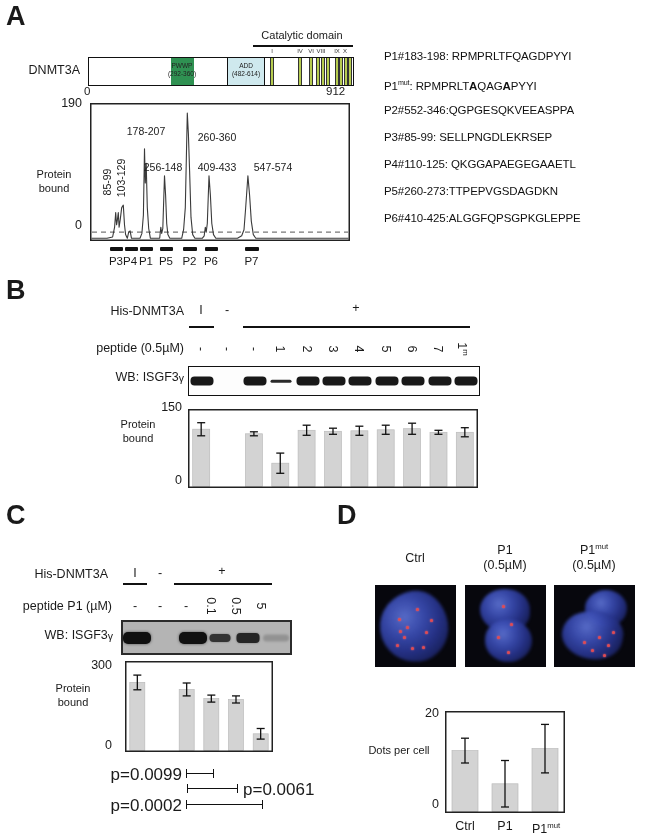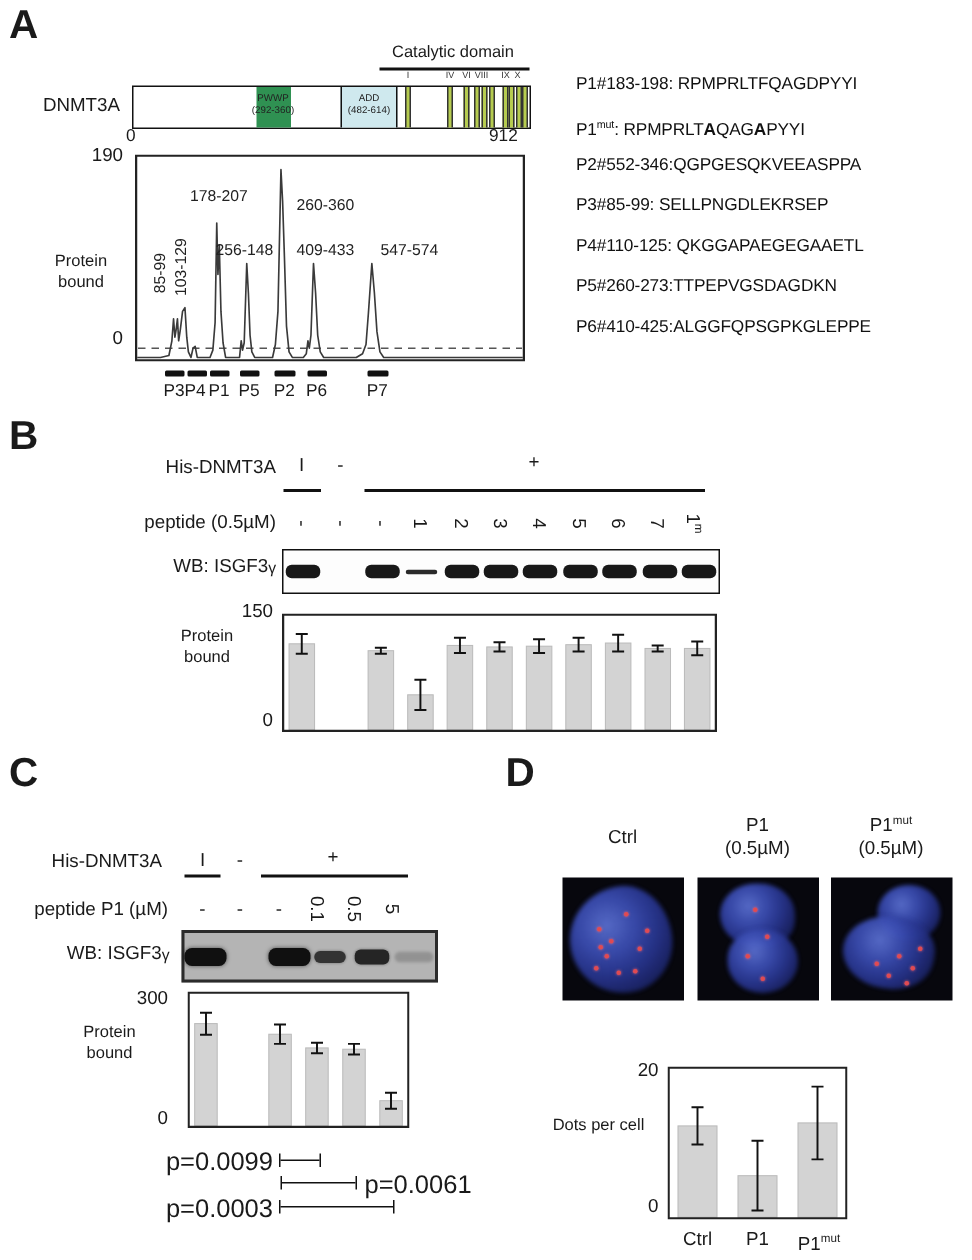--- a/index.html
+++ b/index.html
@@ -266,21 +266,21 @@
       <line x1="131.66666666666669" x2="139.66666666666669" y1="67.5" y2="67.5" stroke="#111" stroke-width="1.3"></line>
       <line x1="131.66666666666669" x2="139.66666666666669" y1="78.1" y2="78.1" stroke="#111" stroke-width="1.3"></line>
       <line x1="135.66666666666669" x2="135.66666666666669" y1="67.5" y2="78.1" stroke="#111" stroke-width="1.3"></line>
       <rect x="0.75" y="0.75" width="146.5" height="89.5" fill="none" stroke="#222" stroke-width="1.5"></rect>
     </svg>
 
   <div class="abs pval r" style="left:90px;top:765px;width:92px">p=0.0099</div>
   <div class="bracket" style="left:186px;top:769px;width:26px"></div>
   <div class="bracket" style="left:187px;top:784px;width:49px"></div>
   <div class="abs pval" style="left:243px;top:780px;width:100px">p=0.0061</div>
-  <div class="abs pval r" style="left:90px;top:796px;width:92px">p=0.0003</div>
+  <div class="abs pval r" style="left:90px;top:796px;width:92px">p=0.0002</div>
   <div class="bracket" style="left:186px;top:800px;width:75px"></div>
 
   <div class="abs panel-letter" style="left:337px;top:501px">D</div>
 
   <div class="abs lab c" style="left:385px;top:551px;width:60px">Ctrl</div>
   <div class="abs lab c" style="left:475px;top:543px;width:60px">P1</div>
   <div class="abs lab c" style="left:475px;top:558px;width:60px">(0.5µM)</div>
   <div class="abs lab c" style="left:564px;top:540px;width:60px"><span>P1</span><span class="sup">mut</span></div>
   <div class="abs lab c" style="left:564px;top:558px;width:60px">(0.5µM)</div>
 

